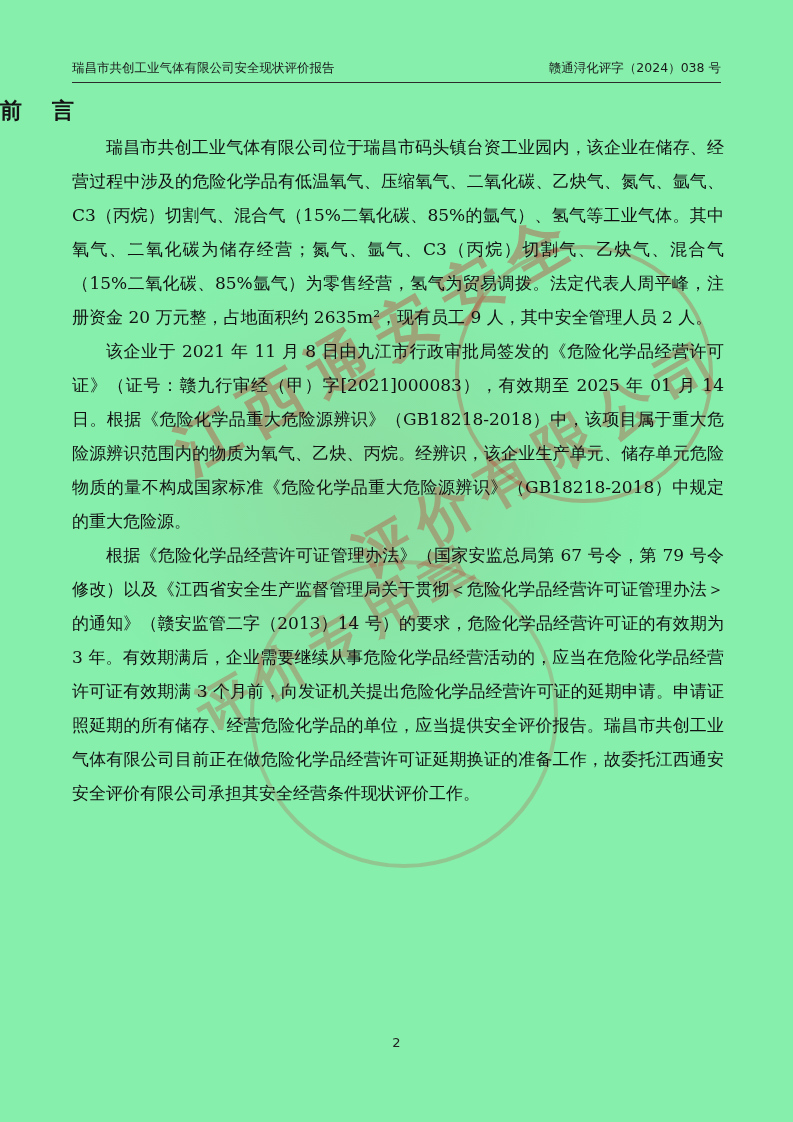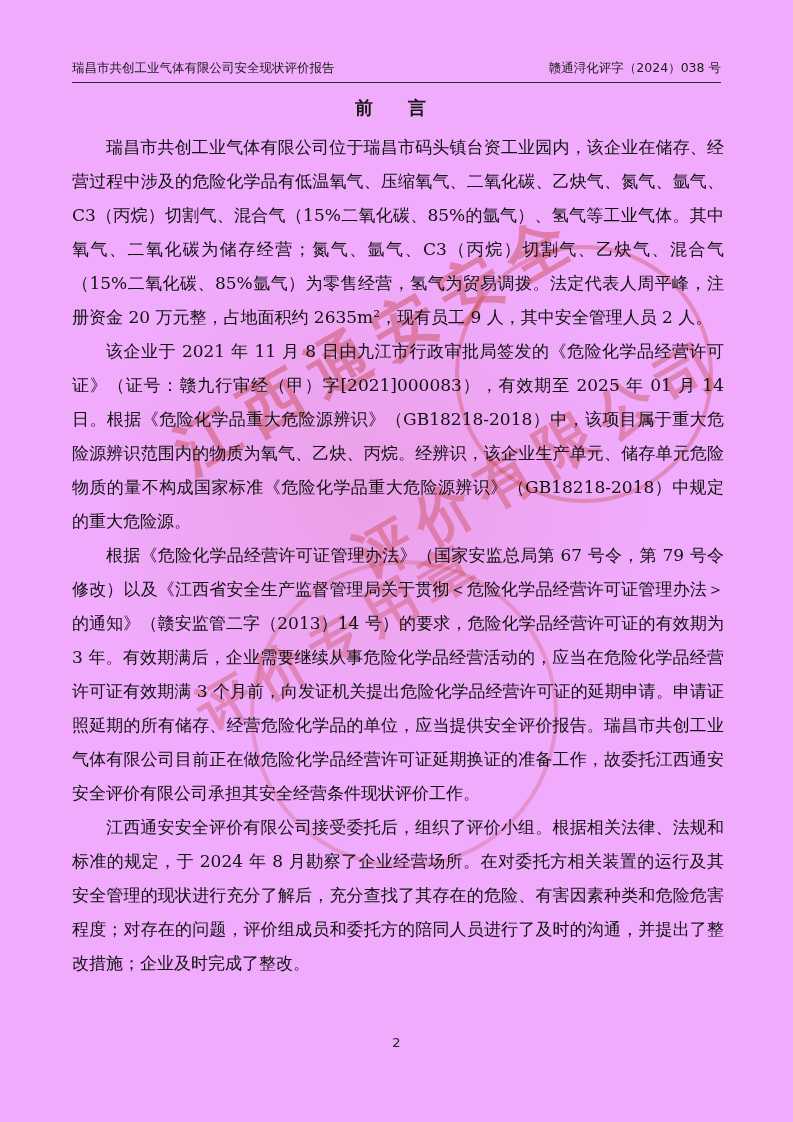--- a/index.html
+++ b/index.html
@@ -7,21 +7,21 @@
     padding: 0;
     background: #ffffff;
   }
   body {
     font-family: "DejaVu Serif", "Liberation Serif", serif;
   }
   .page {
     position: relative;
     width: 793px;
     height: 1122px;
-    background: #f0abfc;
+    background: #86efac;
     overflow: hidden;
     box-sizing: border-box;
     padding-left: 44px;
   }
   .header {
     position: absolute;
     top: 60px;
     left: 72px;
     right: 72px;
     display: flex;
@@ -37,26 +37,25 @@
     top: 82px;
     left: 72px;
     right: 72px;
     border-bottom: 1px solid #2b2b2b;
   }
   .doc-title {
     position: absolute;
     top: 96px;
     left: 0;
     right: 0;
-    text-align: center;
-    font-size: 18px;
+    font-size: 22px;
     font-weight: bold;
     letter-spacing: 12px;
     color: #141414;
-    font-family: Liberation Mono, monospace;
+    font-family: Liberation Sans, sans-serif;
   }
   .body-text {
     position: absolute;
     top: 130px;
     left: 72px;
     width: 652px;
     font-size: 17px;
     line-height: 34px;
     color: #111111;
     text-align: justify;
@@ -159,18 +158,17 @@
   <div class="stamp stamp-big">江西通安安全</div>
   <div class="stamp stamp-mid">评价有限公司</div>
   <div class="stamp stamp-small">评价专用章</div>
   <div class="stamp-ring"></div>
   <div class="stamp-ring2"></div>
 
   <div class="body-text">
     <p>瑞昌市共创工业气体有限公司位于瑞昌市码头镇台资工业园内，该企业在储存、经营过程中涉及的危险化学品有低温氧气、压缩氧气、二氧化碳、乙炔气、氮气、氩气、C3（丙烷）切割气、混合气（15%二氧化碳、85%的氩气）、氢气等工业气体。其中氧气、二氧化碳为储存经营；氮气、氩气、C3（丙烷）切割气、乙炔气、混合气（15%二氧化碳、85%氩气）为零售经营，氢气为贸易调拨。法定代表人周平峰，注册资金 20 万元整，占地面积约 2635m²，现有员工 9 人，其中安全管理人员 2 人。</p>
     <p>该企业于 2021 年 11 月 8 日由九江市行政审批局签发的《危险化学品经营许可证》（证号：赣九行审经（甲）字[2021]000083），有效期至 2025 年 01 月 14 日。根据《危险化学品重大危险源辨识》（GB18218-2018）中，该项目属于重大危险源辨识范围内的物质为氧气、乙炔、丙烷。经辨识，该企业生产单元、储存单元危险物质的量不构成国家标准《危险化学品重大危险源辨识》（GB18218-2018）中规定的重大危险源。</p>
     <p>根据《危险化学品经营许可证管理办法》（国家安监总局第 67 号令，第 79 号令修改）以及《江西省安全生产监督管理局关于贯彻＜危险化学品经营许可证管理办法＞的通知》（赣安监管二字（2013）14 号）的要求，危险化学品经营许可证的有效期为 3 年。有效期满后，企业需要继续从事危险化学品经营活动的，应当在危险化学品经营许可证有效期满 3 个月前，向发证机关提出危险化学品经营许可证的延期申请。申请证照延期的所有储存、经营危险化学品的单位，应当提供安全评价报告。瑞昌市共创工业气体有限公司目前正在做危险化学品经营许可证延期换证的准备工作，故委托江西通安安全评价有限公司承担其安全经营条件现状评价工作。</p>
-    <p>江西通安安全评价有限公司接受委托后，组织了评价小组。根据相关法律、法规和标准的规定，于 2024 年 8 月勘察了企业经营场所。在对委托方相关装置的运行及其安全管理的现状进行充分了解后，充分查找了其存在的危险、有害因素种类和危险危害程度；对存在的问题，评价组成员和委托方的陪同人员进行了及时的沟通，并提出了整改措施；企业及时完成了整改。</p>
   </div>
 
   <div class="footer-page">2</div>
 
 </div>
 
 </body></html>

